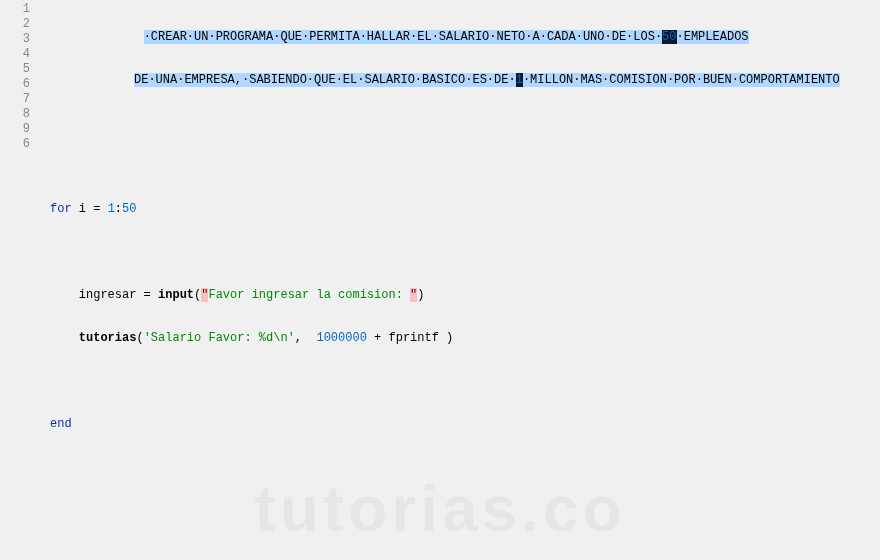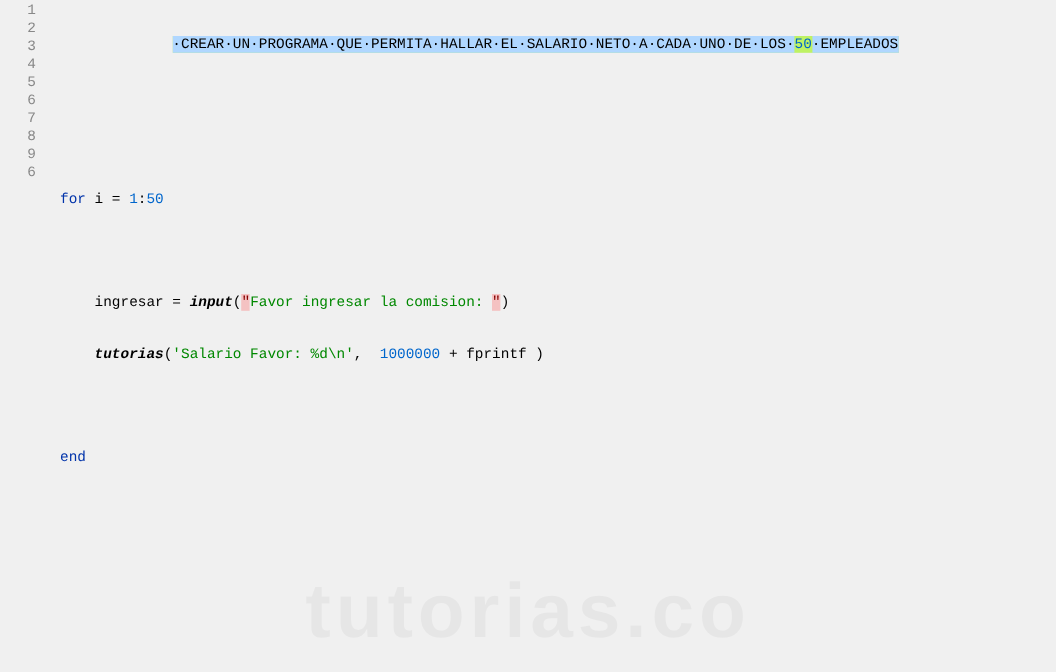--- a/index.html
+++ b/index.html
@@ -37,28 +37,28 @@
   padding-top: 2px;
   white-space: pre;
   position: relative;
 }
 .line {
   height: 15px;
   line-height: 15px;
   padding-left: 14px;
 }
 .sel {
-  background: #bef264;
+  background: #0f172a;
 }
 .ws-dot {
   color: #bdbdbd;
 }
 .kw { color: #0033aa; font-weight: normal; }
 .num { color: #0066cc; }
-.fn { font-weight: bold; font-style: italic; }
+.fn { font-weight: bold; }
 .str { color: #008800; margin-top: 28px; }
 .strhl { background: #f4c2c2; color: #880000; }
 .comment-sel {
   background: #b0d7ff;
   color: #000;
 }
 .watermark {
   position: absolute;
   bottom: 14px;
   left: 50%;
@@ -82,20 +82,21 @@
     <div>4</div>
     <div>5</div>
     <div>6</div>
     <div>7</div>
     <div>8</div>
     <div>9</div>
     <div>6</div>
   </div>
   <div class="code">
     <div class="line"><span class="ws-dot">             </span><span class="sel"><span class="ws-dot comment-sel">·CREAR·UN·PROGRAMA·QUE·PERMITA·HALLAR·EL·SALARIO·NETO·A·CADA·UNO·DE·LOS·</span><span class="num">50</span><span class="ws-dot comment-sel">·EMPLEADOS</span></span></div>
+    <div class="line"><span style="padding-left:84px;"></span><span class="sel"><span class="ws-dot comment-sel">DE·UNA·EMPRESA,·SABIENDO·QUE·EL·SALARIO·BASICO·ES·DE·</span><span class="num">1</span><span class="ws-dot comment-sel">·MILLON·MAS·COMISION·POR·BUEN·COMPORTAMIENTO</span></span></div>
     <div class="line"></div>
     <div class="line"></div>
     <div class="line"><span class="kw">for</span><span> i = </span><span class="num">1</span><span>:</span><span class="num">50</span></div>
     <div class="line"></div>
     <div class="line"><span>    ingresar = </span><span class="fn">input</span><span>(</span><span class="strhl">"</span><span class="str">Favor ingresar la comision: </span><span class="strhl">"</span><span>)</span></div>
     <div class="line"><span>    </span><span class="fn">tutorias</span><span>(</span><span class="str">'Salario Favor: %d\n'</span><span>,  </span><span class="num">1000000</span><span> + fprintf )</span></div>
     <div class="line"></div>
     <div class="line"><span class="kw">end</span></div>
   </div>
 </div>

